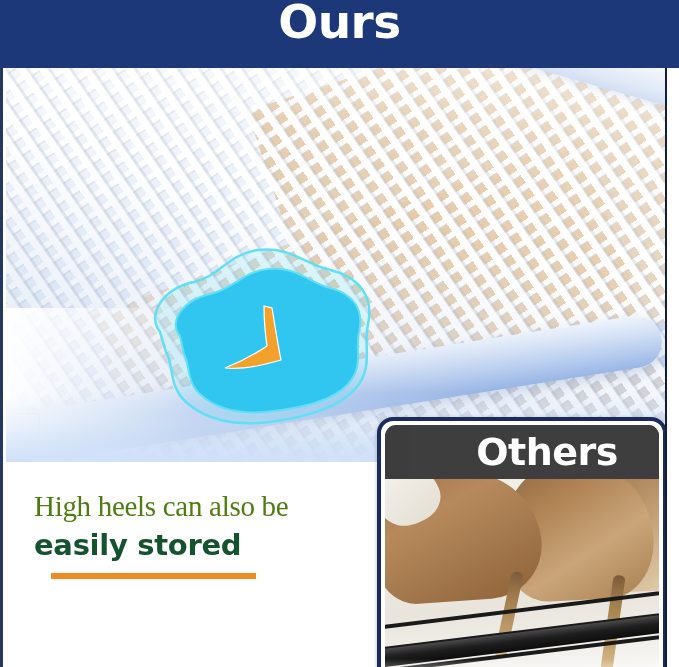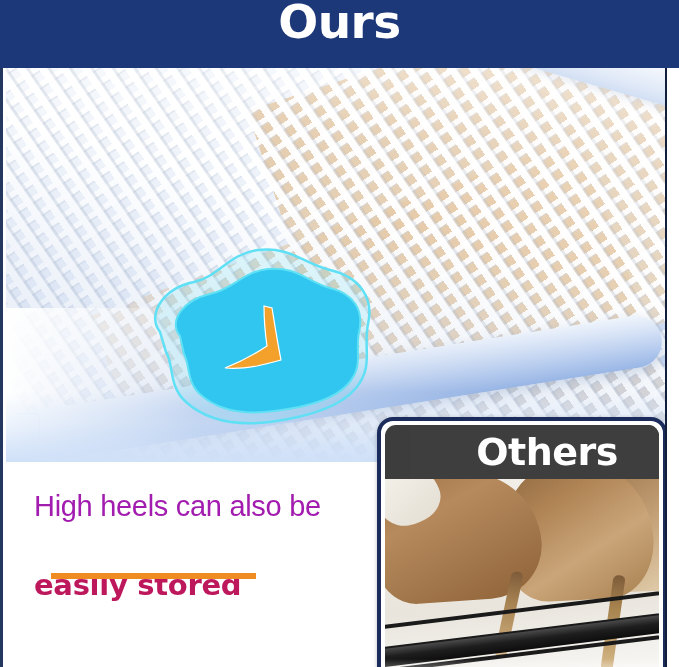--- a/index.html
+++ b/index.html
@@ -187,36 +187,35 @@
     top: 394px;
     width: 662px;
     height: 205px;
     background: #ffffff;
   }
   .caption-line1 {
     position: absolute;
     left: 28px;
     top: 28px;
     font-size: 29px;
-    color: #a21caf;
-    font-family: Liberation Sans, sans-serif;
+    color: #4d7c0f;
+    font-family: Liberation Serif, serif;
     letter-spacing: -0.3px;
     white-space: nowrap;
   }
   .caption-line2 {
     position: absolute;
     left: 28px;
     top: 66px;
     font-size: 29px;
     font-weight: bold;
-    color: #be185d;
+    color: #14532d;
     font-family: "DejaVu Sans", sans-serif;
     letter-spacing: -0.3px;
     white-space: nowrap;
-    margin-top: 40px;
   }
   .caption-underline {
     position: absolute;
     left: 45px;
     top: 111px;
     width: 205px;
     height: 6px;
     background: #ef8c21;
   }
 

